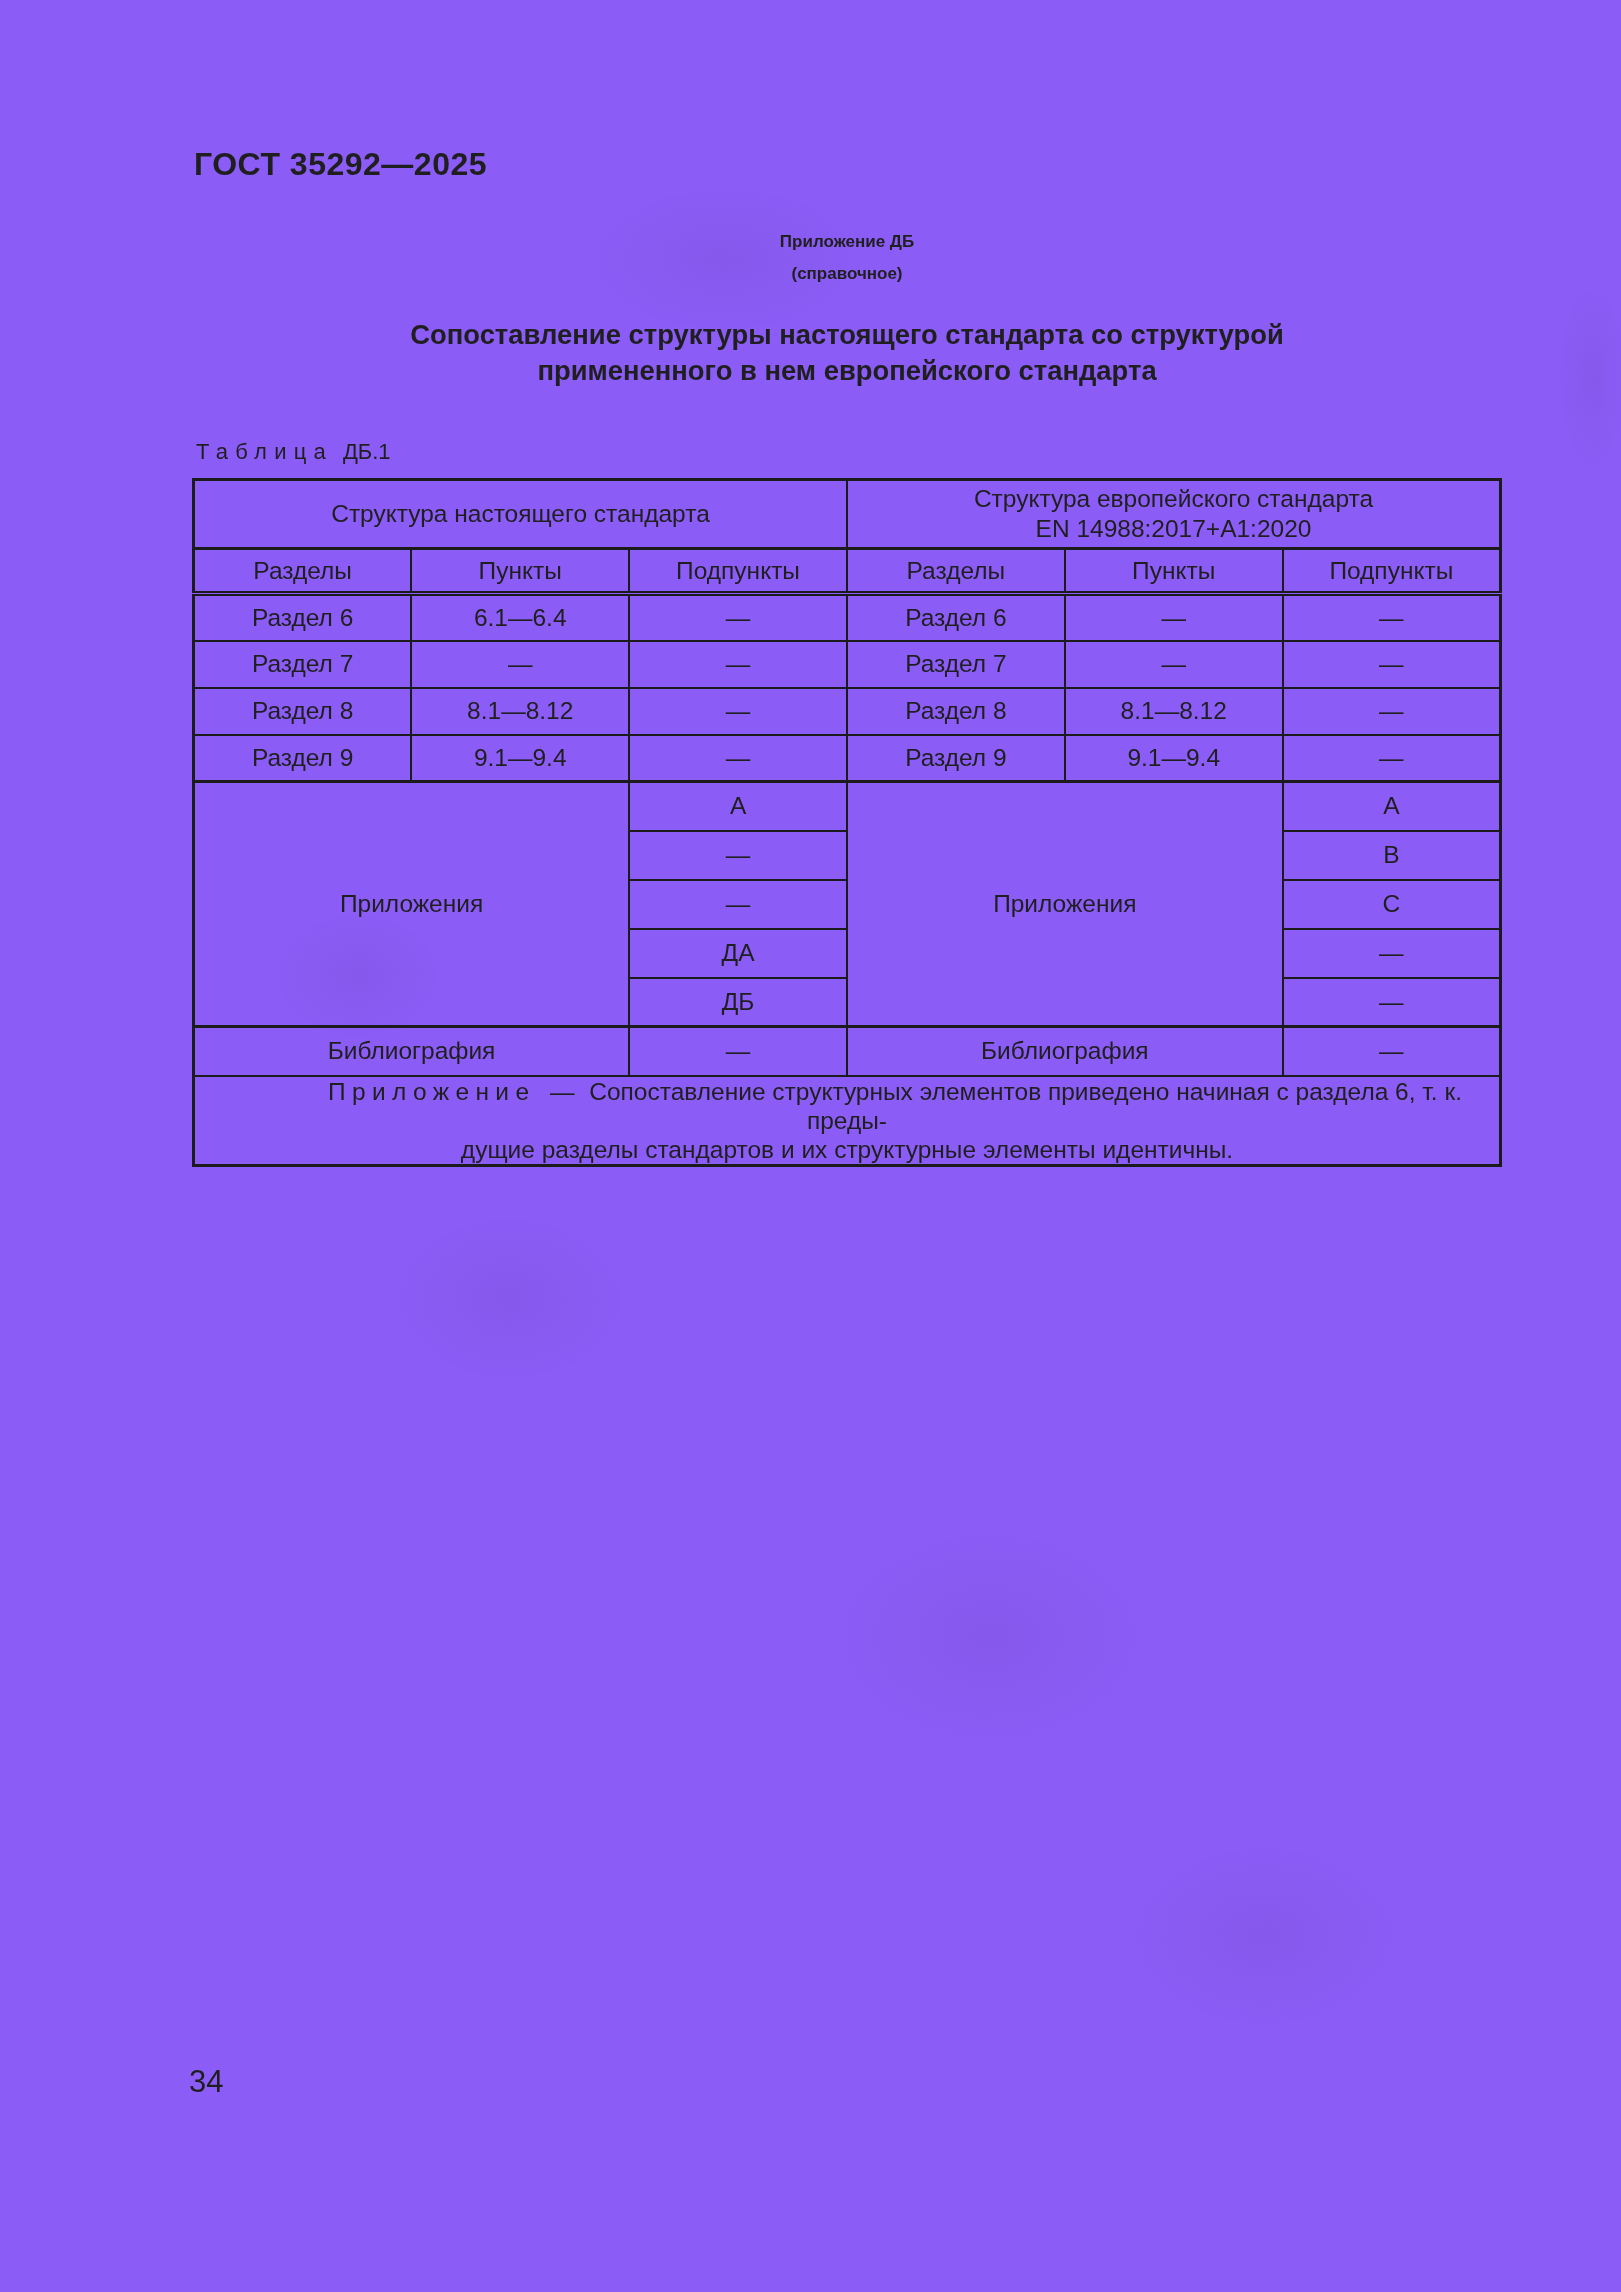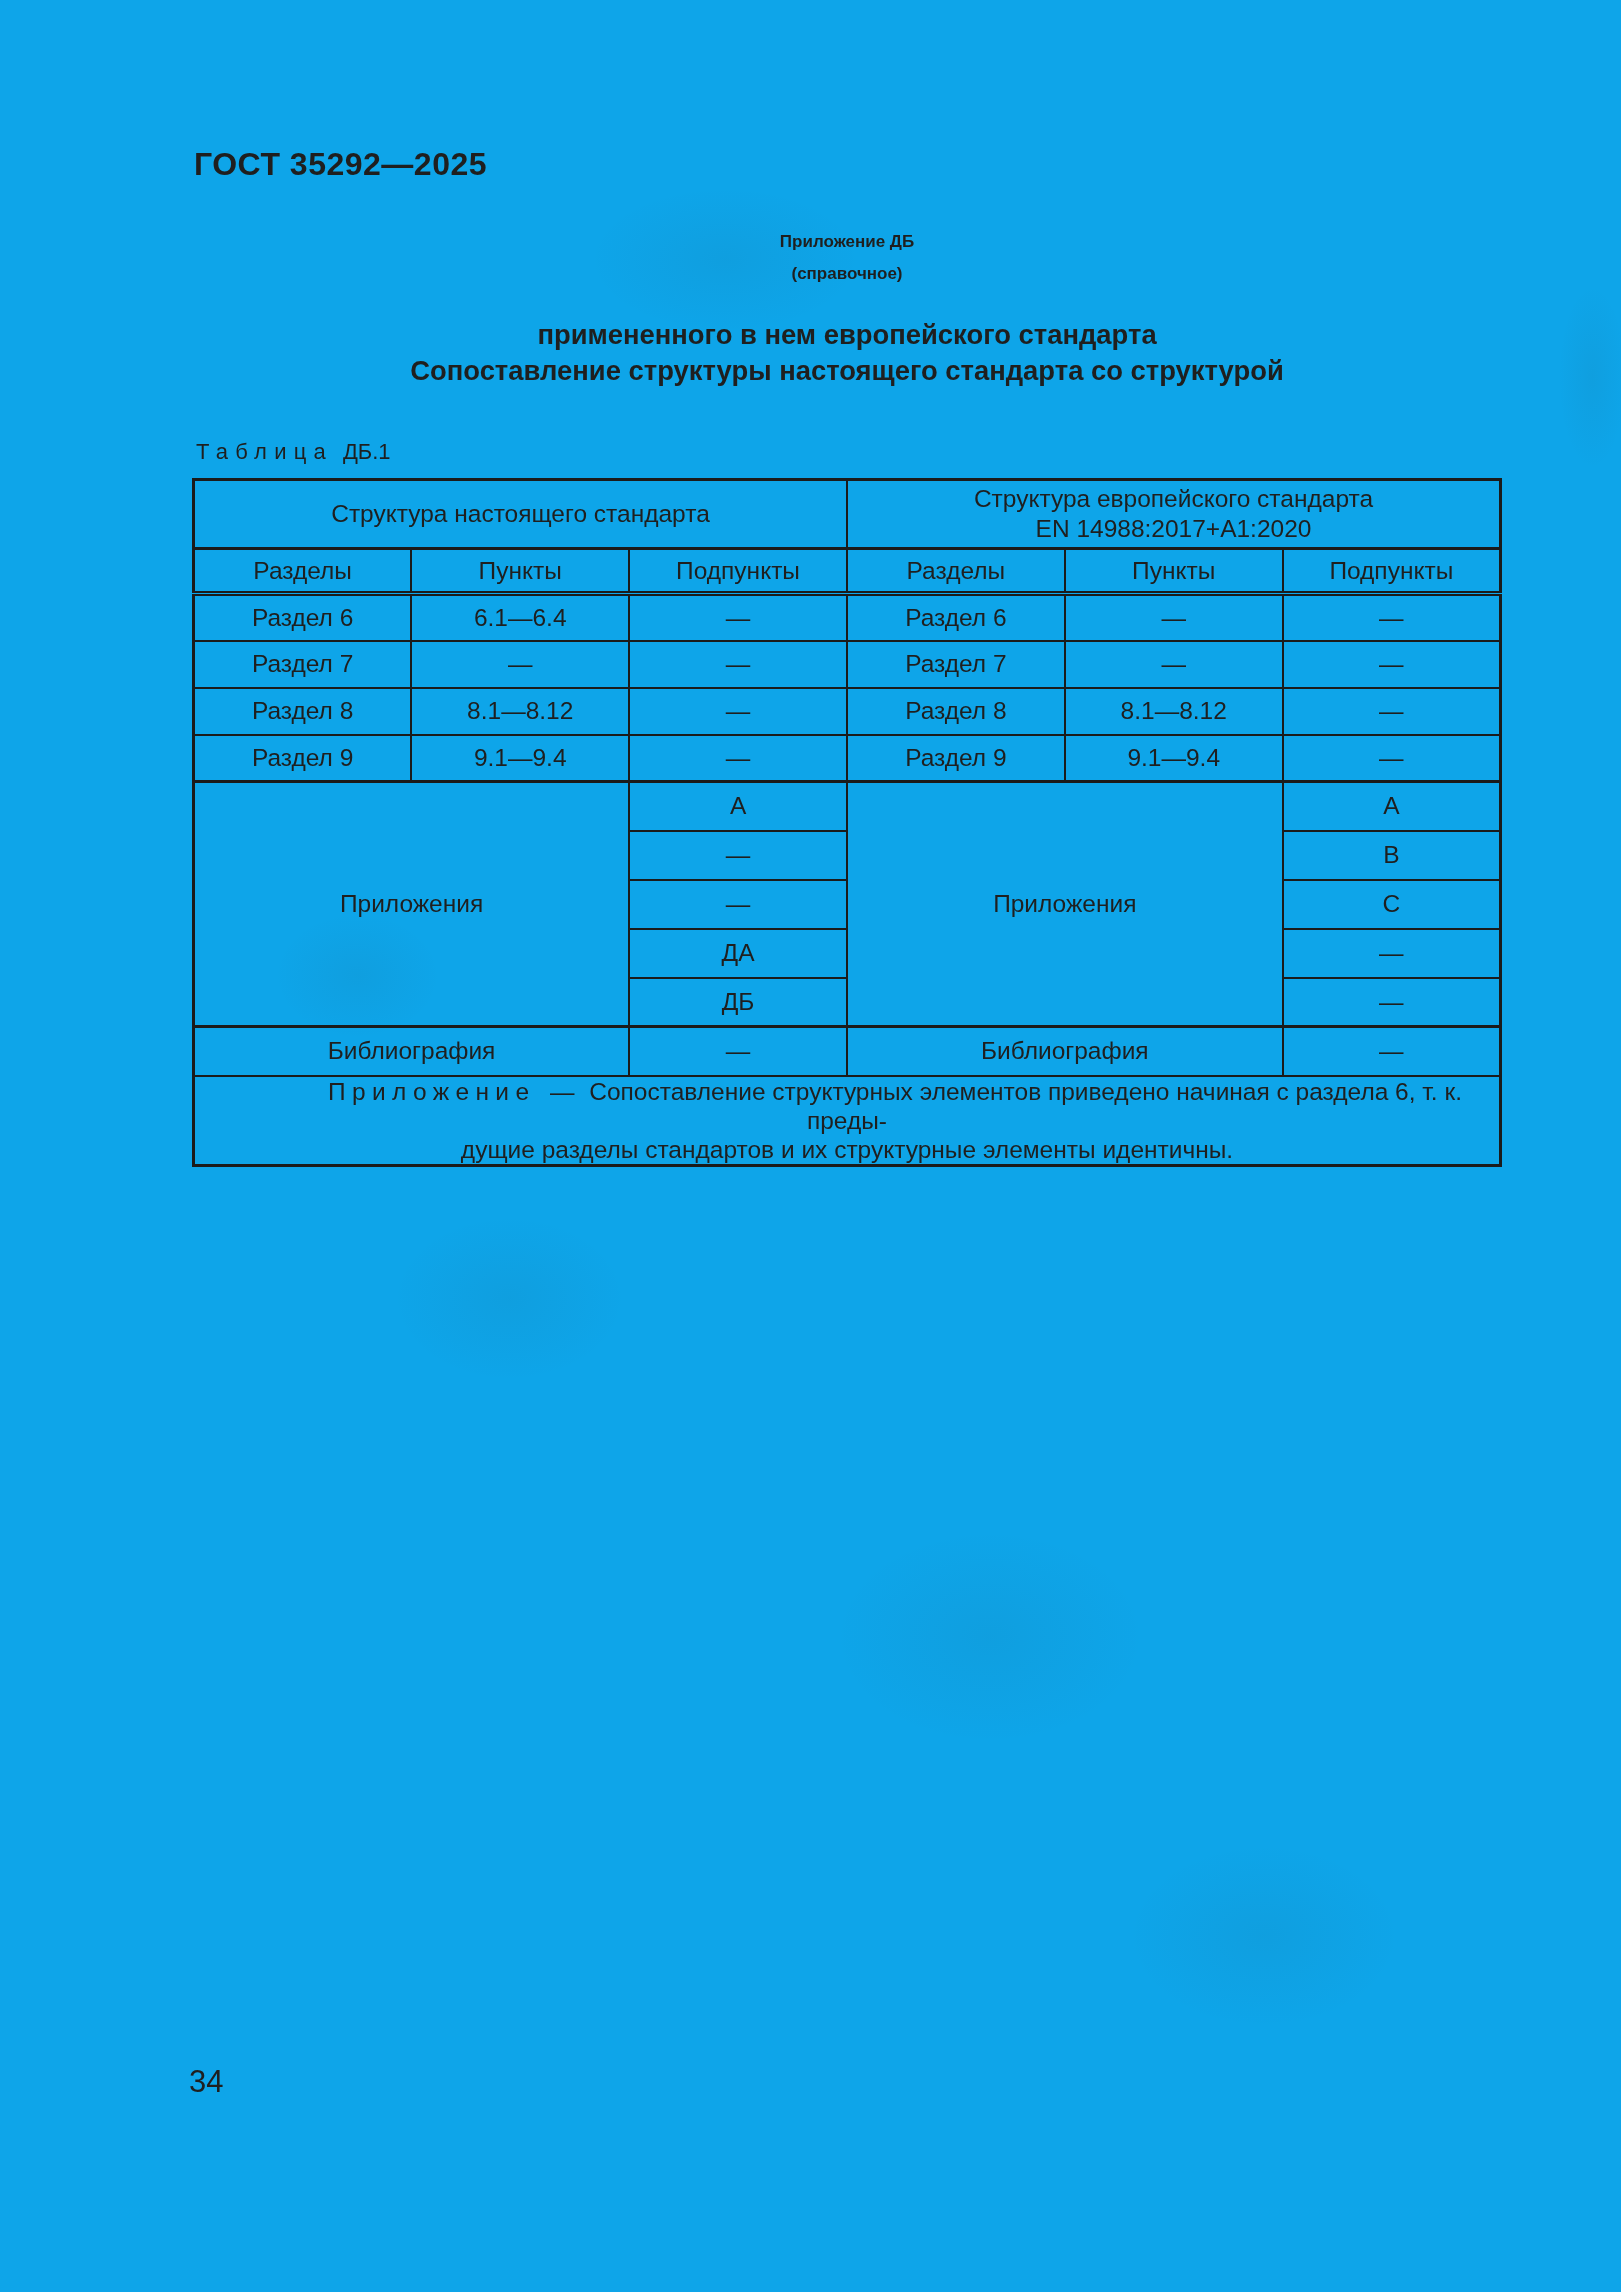--- a/index.html
+++ b/index.html
@@ -12,21 +12,21 @@
     width: 1621px;
     height: 2293px;
     position: relative;
     font-family: "Liberation Sans", sans-serif;
     color: #1f1f1f;
     overflow: hidden;
   }
   .page {
     position: absolute;
     inset: 0;
-    background: #0ea5e9;
+    background: #8b5cf6;
   }
   
   .smudge {
     position: absolute;
     background: radial-gradient(ellipse at center, rgba(40,40,40,0.05) 0%, rgba(40,40,40,0.0) 70%);
     pointer-events: none;
   }
   .doc-code {
     position: absolute;
     left: 194px;
@@ -129,22 +129,22 @@
   <div class="smudge" style="left:1127px; top:1843px; width:274px; height:186px;"></div>
 
   <div class="doc-code">ГОСТ 35292—2025</div>
 
   <div class="head-block appendix-block">
     <div>Приложение ДБ</div>
     <div>(справочное)</div>
   </div>
 
   <div class="head-block title-block">
+    <div>Сопоставление структуры настоящего стандарта со структурой</div>
     <div>примененного в нем европейского стандарта</div>
-    <div>Сопоставление структуры настоящего стандарта со структурой</div>
   </div>
 
   <div class="table-caption">
     <span class="caption-word">Таблица</span><span>ДБ.1</span>
   </div>
 
   <table class="cmp">
     <colgroup>
       <col style="width:16.666%">
         <col style="width:16.667%">

